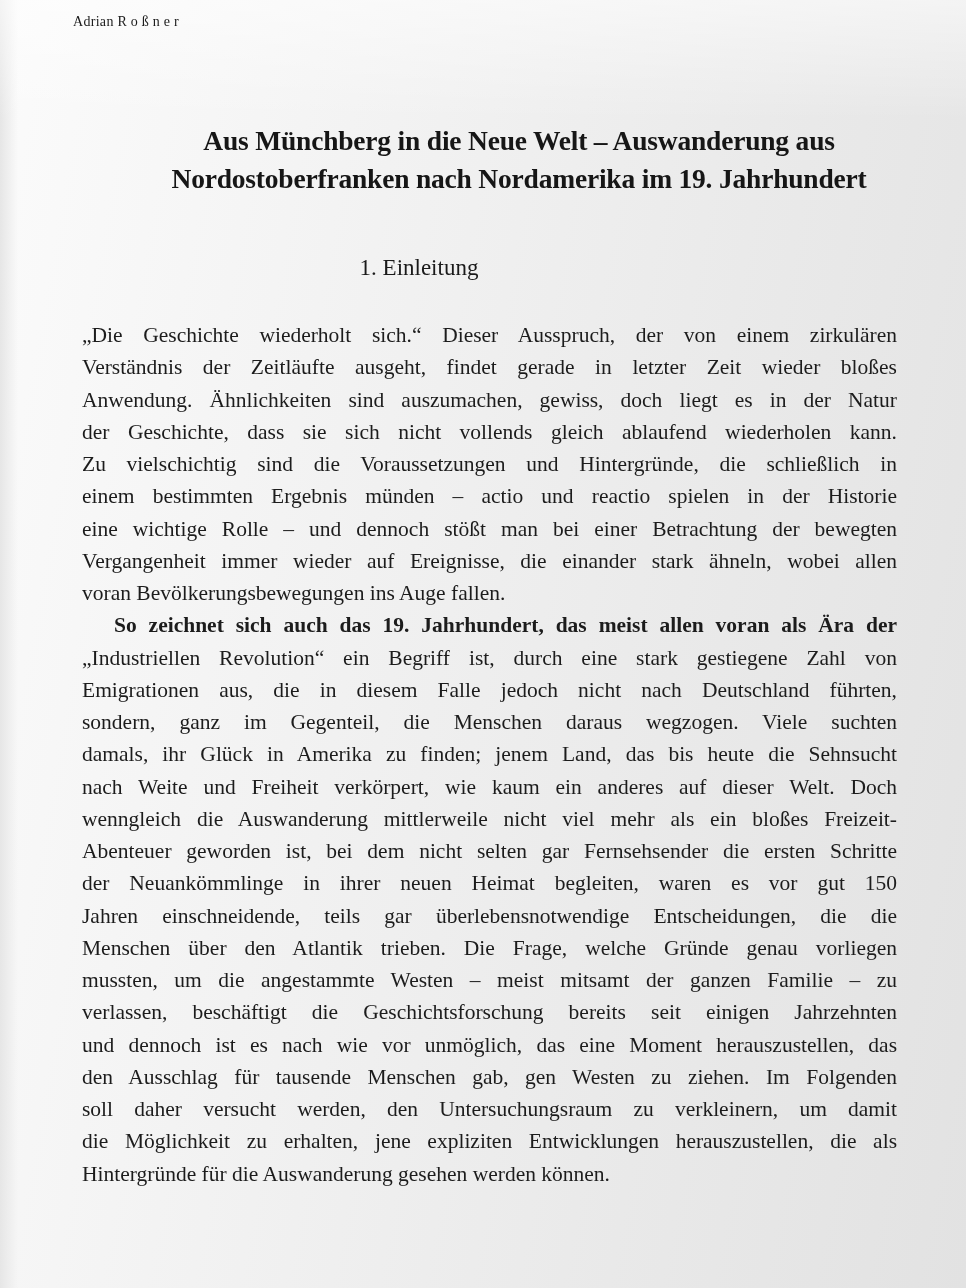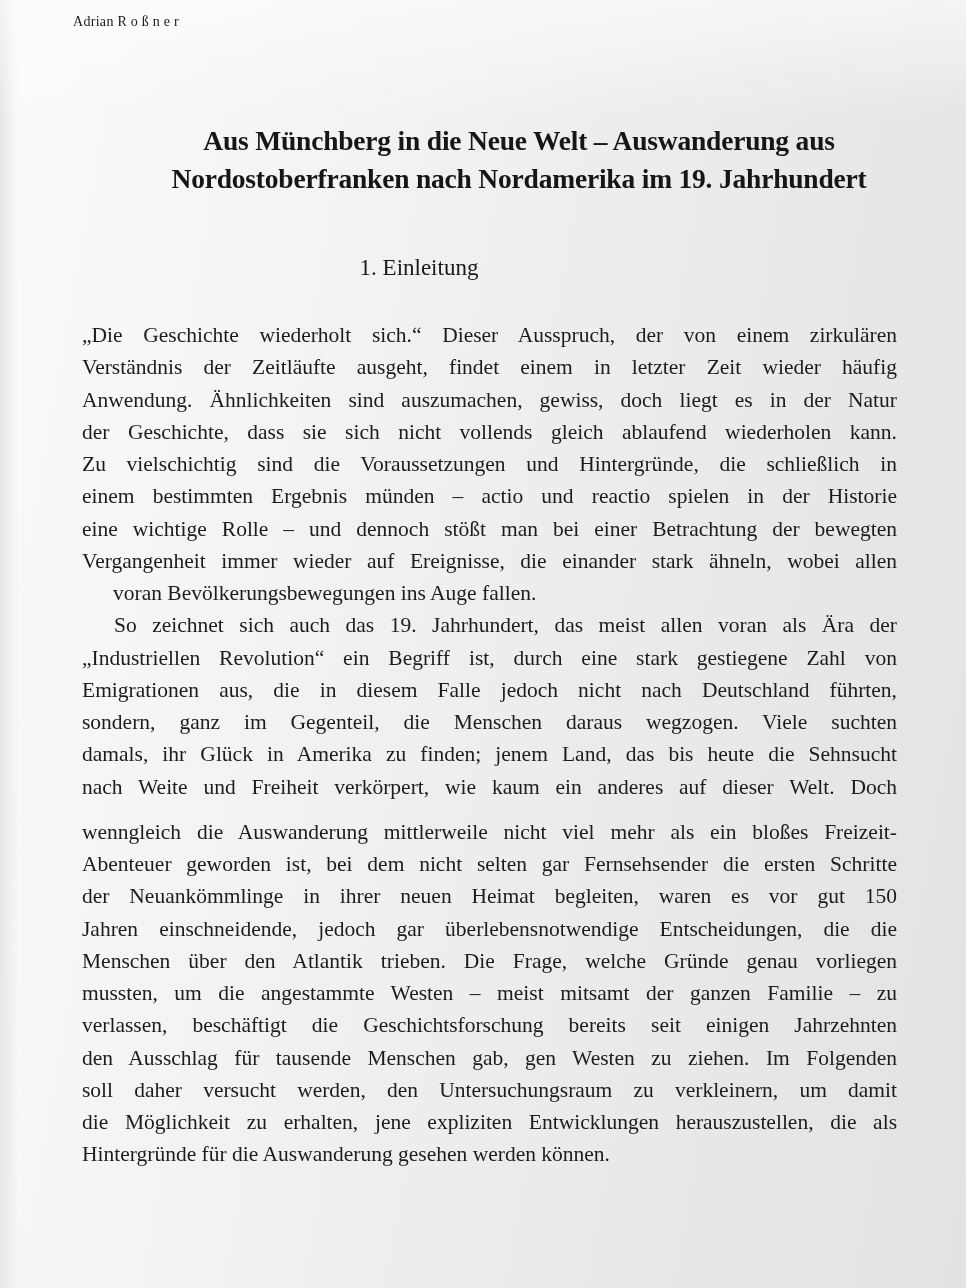--- a/index.html
+++ b/index.html
@@ -85,20 +85,21 @@
       white-space: nowrap;
       text-align: justify;
       text-align-last: justify;
       overflow: visible;
     }
     .line.last {
       text-align-last: left;
     }
     .line.indent {
       padding-left: 32px;
+      font-weight: bold;
     }
   </style>
 </head>
 <body>
 
 <div class="page-shade-left"></div>
 <div class="page-shade-top"></div>
 
 <div class="author">
   <span>Adrian</span>
@@ -108,41 +109,42 @@
 <h1 class="title" style="margin:0;">
   <span class="tline" style="display: block;">Aus Münchberg in die Neue Welt – Auswanderung aus</span>
   <span class="tline" style="display: block;">Nordostoberfranken nach Nordamerika im 19. Jahrhundert</span>
 </h1>
 
 <h2 class="section-heading" style="margin:0;font-weight:normal;">1. Einleitung</h2>
 
 <div class="body-text">
   <div>
     <span class="line" style="display: block;">„Die Geschichte wiederholt sich.“ Dieser Ausspruch, der von einem zirkulären</span>
-    <span class="line" style="display: block;">Verständnis der Zeitläufte ausgeht, findet einem in letzter Zeit wieder häufig</span>
+    <span class="line" style="display: block;">Verständnis der Zeitläufte ausgeht, findet gerade in letzter Zeit wieder bloßes</span>
     <span class="line" style="display: block;">Anwendung. Ähnlichkeiten sind auszumachen, gewiss, doch liegt es in der Natur</span>
     <span class="line" style="display: block;">der Geschichte, dass sie sich nicht vollends gleich ablaufend wiederholen kann.</span>
     <span class="line" style="display: block;">Zu vielschichtig sind die Voraussetzungen und Hintergründe, die schließlich in</span>
     <span class="line" style="display: block;">einem bestimmten Ergebnis münden – actio und reactio spielen in der Historie</span>
     <span class="line" style="display: block;">eine wichtige Rolle – und dennoch stößt man bei einer Betrachtung der bewegten</span>
     <span class="line" style="display: block;">Vergangenheit immer wieder auf Ereignisse, die einander stark ähneln, wobei allen</span>
-    <span class="line last" style="display: block; margin-left: 31px;">voran Bevölkerungsbewegungen ins Auge fallen.</span>
+    <span class="line last" style="display: block;">voran Bevölkerungsbewegungen ins Auge fallen.</span>
   </div>
   <div>
     <span class="line indent" style="display: block;">So zeichnet sich auch das 19. Jahrhundert, das meist allen voran als Ära der</span>
     <span class="line" style="display: block;">„Industriellen Revolution“ ein Begriff ist, durch eine stark gestiegene Zahl von</span>
     <span class="line" style="display: block;">Emigrationen aus, die in diesem Falle jedoch nicht nach Deutschland führten,</span>
     <span class="line" style="display: block;">sondern, ganz im Gegenteil, die Menschen daraus wegzogen. Viele suchten</span>
     <span class="line" style="display: block;">damals, ihr Glück in Amerika zu finden; jenem Land, das bis heute die Sehnsucht</span>
     <span class="line" style="display: block;">nach Weite und Freiheit verkörpert, wie kaum ein anderes auf dieser Welt. Doch</span>
-    <span class="line" style="display: block; margin-top: 13px;">wenngleich die Auswanderung mittlerweile nicht viel mehr als ein bloßes Freizeit-</span>
+    <span class="line" style="display: block;">wenngleich die Auswanderung mittlerweile nicht viel mehr als ein bloßes Freizeit-</span>
     <span class="line" style="display: block;">Abenteuer geworden ist, bei dem nicht selten gar Fernsehsender die ersten Schritte</span>
     <span class="line" style="display: block;">der Neuankömmlinge in ihrer neuen Heimat begleiten, waren es vor gut 150</span>
-    <span class="line" style="display: block;">Jahren einschneidende, jedoch gar überlebensnotwendige Entscheidungen, die die</span>
+    <span class="line" style="display: block;">Jahren einschneidende, teils gar überlebensnotwendige Entscheidungen, die die</span>
     <span class="line" style="display: block;">Menschen über den Atlantik trieben. Die Frage, welche Gründe genau vorliegen</span>
     <span class="line" style="display: block;">mussten, um die angestammte Westen – meist mitsamt der ganzen Familie – zu</span>
     <span class="line" style="display: block;">verlassen, beschäftigt die Geschichtsforschung bereits seit einigen Jahrzehnten</span>
+    <span class="line" style="display: block;">und dennoch ist es nach wie vor unmöglich, das eine Moment herauszustellen, das</span>
     <span class="line" style="display: block;">den Ausschlag für tausende Menschen gab, gen Westen zu ziehen. Im Folgenden</span>
     <span class="line" style="display: block;">soll daher versucht werden, den Untersuchungsraum zu verkleinern, um damit</span>
     <span class="line" style="display: block;">die Möglichkeit zu erhalten, jene expliziten Entwicklungen herauszustellen, die als</span>
     <span class="line last" style="display: block;">Hintergründe für die Auswanderung gesehen werden können.</span>
   </div>
 </div>
 
 </body></html>

